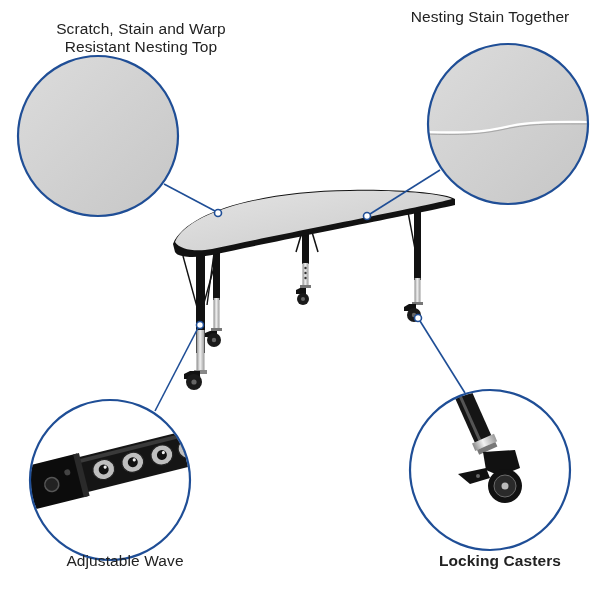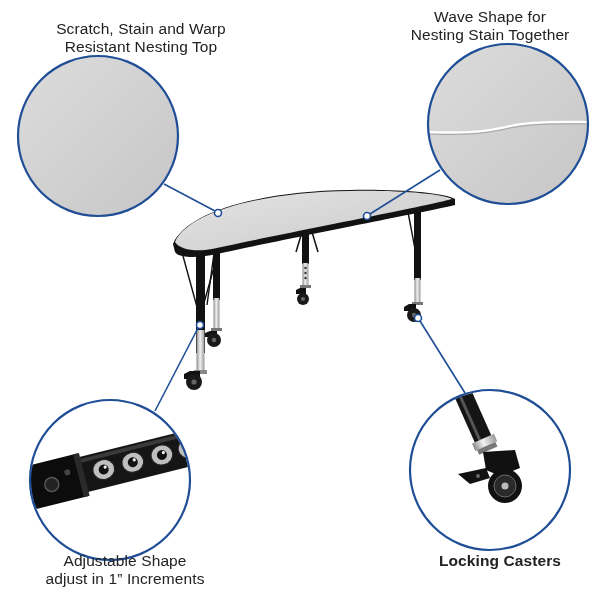--- a/index.html
+++ b/index.html
@@ -179,22 +179,20 @@
     </g>
     <circle cx="490" cy="470" r="80" fill="none" stroke="#1f4e96" stroke-width="2.2"></circle>
   </g>
 </svg>
 
 <div id="lbl-tl" class="label">
   <span>Scratch, Stain and Warp</span>
   <span>Resistant Nesting Top</span>
 </div>
 <div id="lbl-tr" class="label">
-  <span>Wave Shape for</span>
   <span>Nesting Stain Together</span>
 </div>
 <div id="lbl-bl" class="label">
-  <span>Adjustable Shape</span>
-  <span>adjust in 1” Increments</span>
+  <span>Adjustable Wave</span>
 </div>
 <div id="lbl-br" class="label">
   <span>Locking Casters</span>
 </div>
 
 </body></html>

